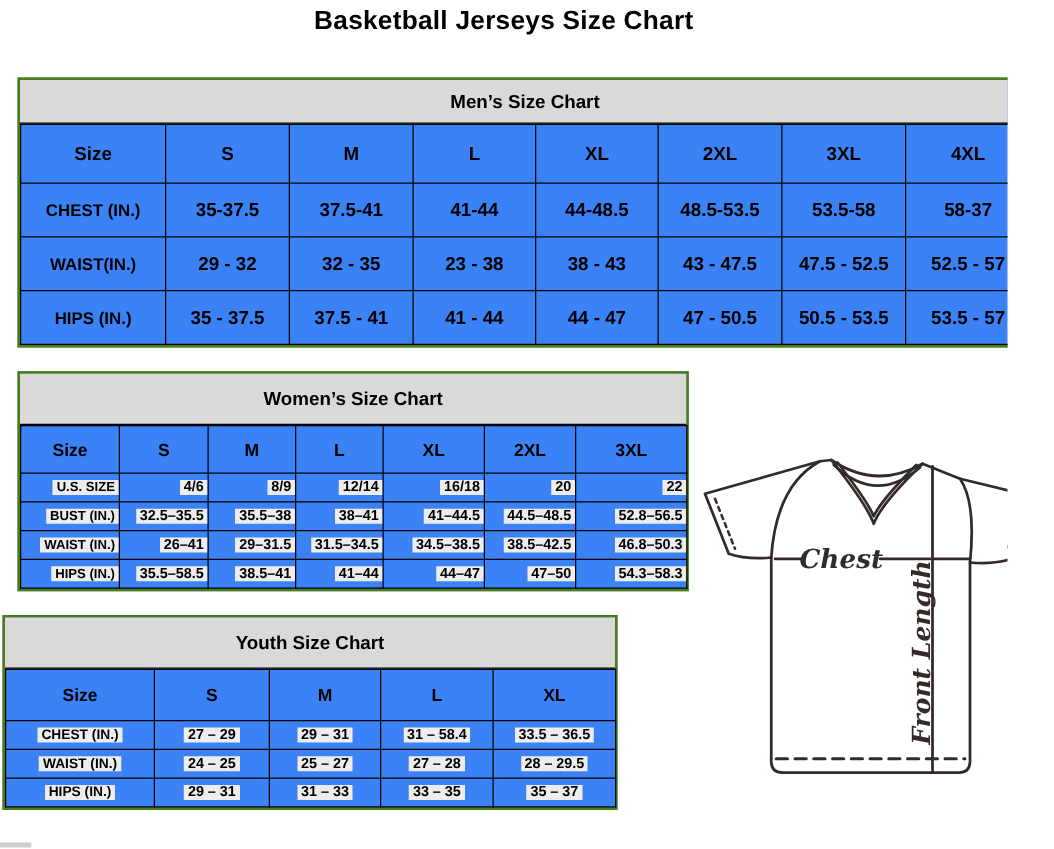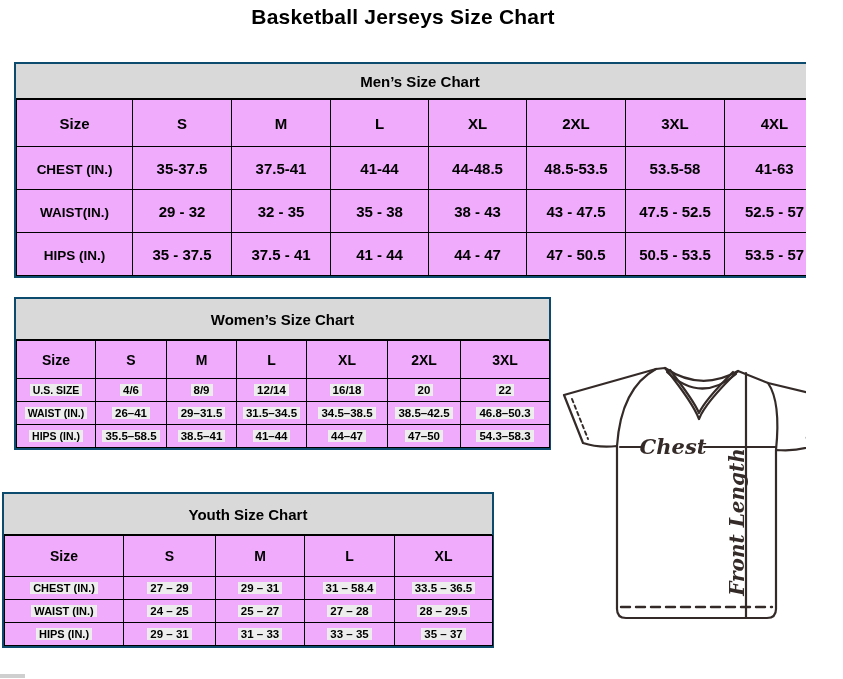--- a/index.html
+++ b/index.html
@@ -1,37 +1,37 @@
 <!DOCTYPE html>
 <html><head>
 <meta charset="utf-8">
 <style>
   html,body{margin:0;padding:0;background:#fff;}
   #canvas{position:relative;width:806px;height:679px;background:#fff;overflow:hidden;
           font-family:"Liberation Sans",sans-serif;color:#000;}
   #page-title{position:absolute;top:5px;left:0;width:806px;text-align:center;
               font-size:21px;font-weight:bold;letter-spacing:.2px;}
-  .tbl-wrap{position:absolute;box-sizing:border-box;border:2px solid #0c4a6e;background:#f0abfc;}
+  .tbl-wrap{position:absolute;box-sizing:border-box;border:2px solid #4d7c0f;background:#3b82f6;}
   .band{background:#d9d9d9;border-bottom:1px solid #000;display:flex;align-items:center;
         justify-content:center;font-weight:bold;font-size:15px;}
   table.size-table{border-collapse:collapse;width:100%;table-layout:fixed;}
   table.size-table td{border:1px solid #000;text-align:center;vertical-align:middle;
                       padding:0;font-weight:bold;overflow:hidden;}
   .v{display:inline-block;white-space:nowrap;}
   
   #men{left:14px;top:62px;width:812px;}
   #men .band{height:34px;}
   #men tr.cols td{height:46px;font-size:15px;}
   #men tr.data td{height:42px;font-size:15px;}
   #men tr.data .lbl{font-size:13.5px;}
   
   #women{left:14px;top:297px;width:537px;}
   #women .band{height:40px;}
   #women tr.cols td{height:37px;font-size:14px;}
-  #women tr.data td{height:22px;font-size:11.5px;}
+  #women tr.data td{height:22px;font-size:11.5px;text-align:right;}
   #women tr.data .lbl{font-size:10.5px;}
   
   #youth{left:2px;top:492px;width:492px;}
   #youth .band{height:40px;}
   #youth tr.cols td{height:40px;font-size:14px;}
   #youth tr.data td{height:22px;font-size:11.5px;}
   #youth tr.data .lbl{font-size:11px;}
   
   .hl tr.data .v{background:#ededed;padding:0 3px;}
   
@@ -74,27 +74,27 @@
             <td><span class="v hd">4XL</span></td>
           </tr>
           <tr class="data">
             <td><span class="v lbl">CHEST (IN.)</span></td>
             <td><span class="v">35-37.5</span></td>
             <td><span class="v">37.5-41</span></td>
             <td><span class="v">41-44</span></td>
             <td><span class="v">44-48.5</span></td>
             <td><span class="v">48.5-53.5</span></td>
             <td><span class="v">53.5-58</span></td>
-            <td><span class="v">41-63</span></td>
+            <td><span class="v">58-37</span></td>
           </tr>
           <tr class="data">
             <td><span class="v lbl">WAIST(IN.)</span></td>
             <td><span class="v">29 - 32</span></td>
             <td><span class="v">32 - 35</span></td>
-            <td><span class="v">35 - 38</span></td>
+            <td><span class="v">23 - 38</span></td>
             <td><span class="v">38 - 43</span></td>
             <td><span class="v">43 - 47.5</span></td>
             <td><span class="v">47.5 - 52.5</span></td>
             <td><span class="v">52.5 - 57</span></td>
           </tr>
           <tr class="data">
             <td><span class="v lbl">HIPS (IN.)</span></td>
             <td><span class="v">35 - 37.5</span></td>
             <td><span class="v">37.5 - 41</span></td>
             <td><span class="v">41 - 44</span></td>
@@ -130,20 +130,29 @@
             <td><span class="v hd">3XL</span></td>
           </tr>
           <tr class="data">
             <td><span class="v lbl">U.S. SIZE</span></td>
             <td><span class="v">4/6</span></td>
             <td><span class="v">8/9</span></td>
             <td><span class="v">12/14</span></td>
             <td><span class="v">16/18</span></td>
             <td><span class="v">20</span></td>
             <td><span class="v">22</span></td>
+          </tr>
+          <tr class="data">
+            <td><span class="v lbl">BUST (IN.)</span></td>
+            <td><span class="v">32.5–35.5</span></td>
+            <td><span class="v">35.5–38</span></td>
+            <td><span class="v">38–41</span></td>
+            <td><span class="v">41–44.5</span></td>
+            <td><span class="v">44.5–48.5</span></td>
+            <td><span class="v">52.8–56.5</span></td>
           </tr>
           <tr class="data">
             <td><span class="v lbl">WAIST (IN.)</span></td>
             <td><span class="v">26–41</span></td>
             <td><span class="v">29–31.5</span></td>
             <td><span class="v">31.5–34.5</span></td>
             <td><span class="v">34.5–38.5</span></td>
             <td><span class="v">38.5–42.5</span></td>
             <td><span class="v">46.8–50.3</span></td>
           </tr>

